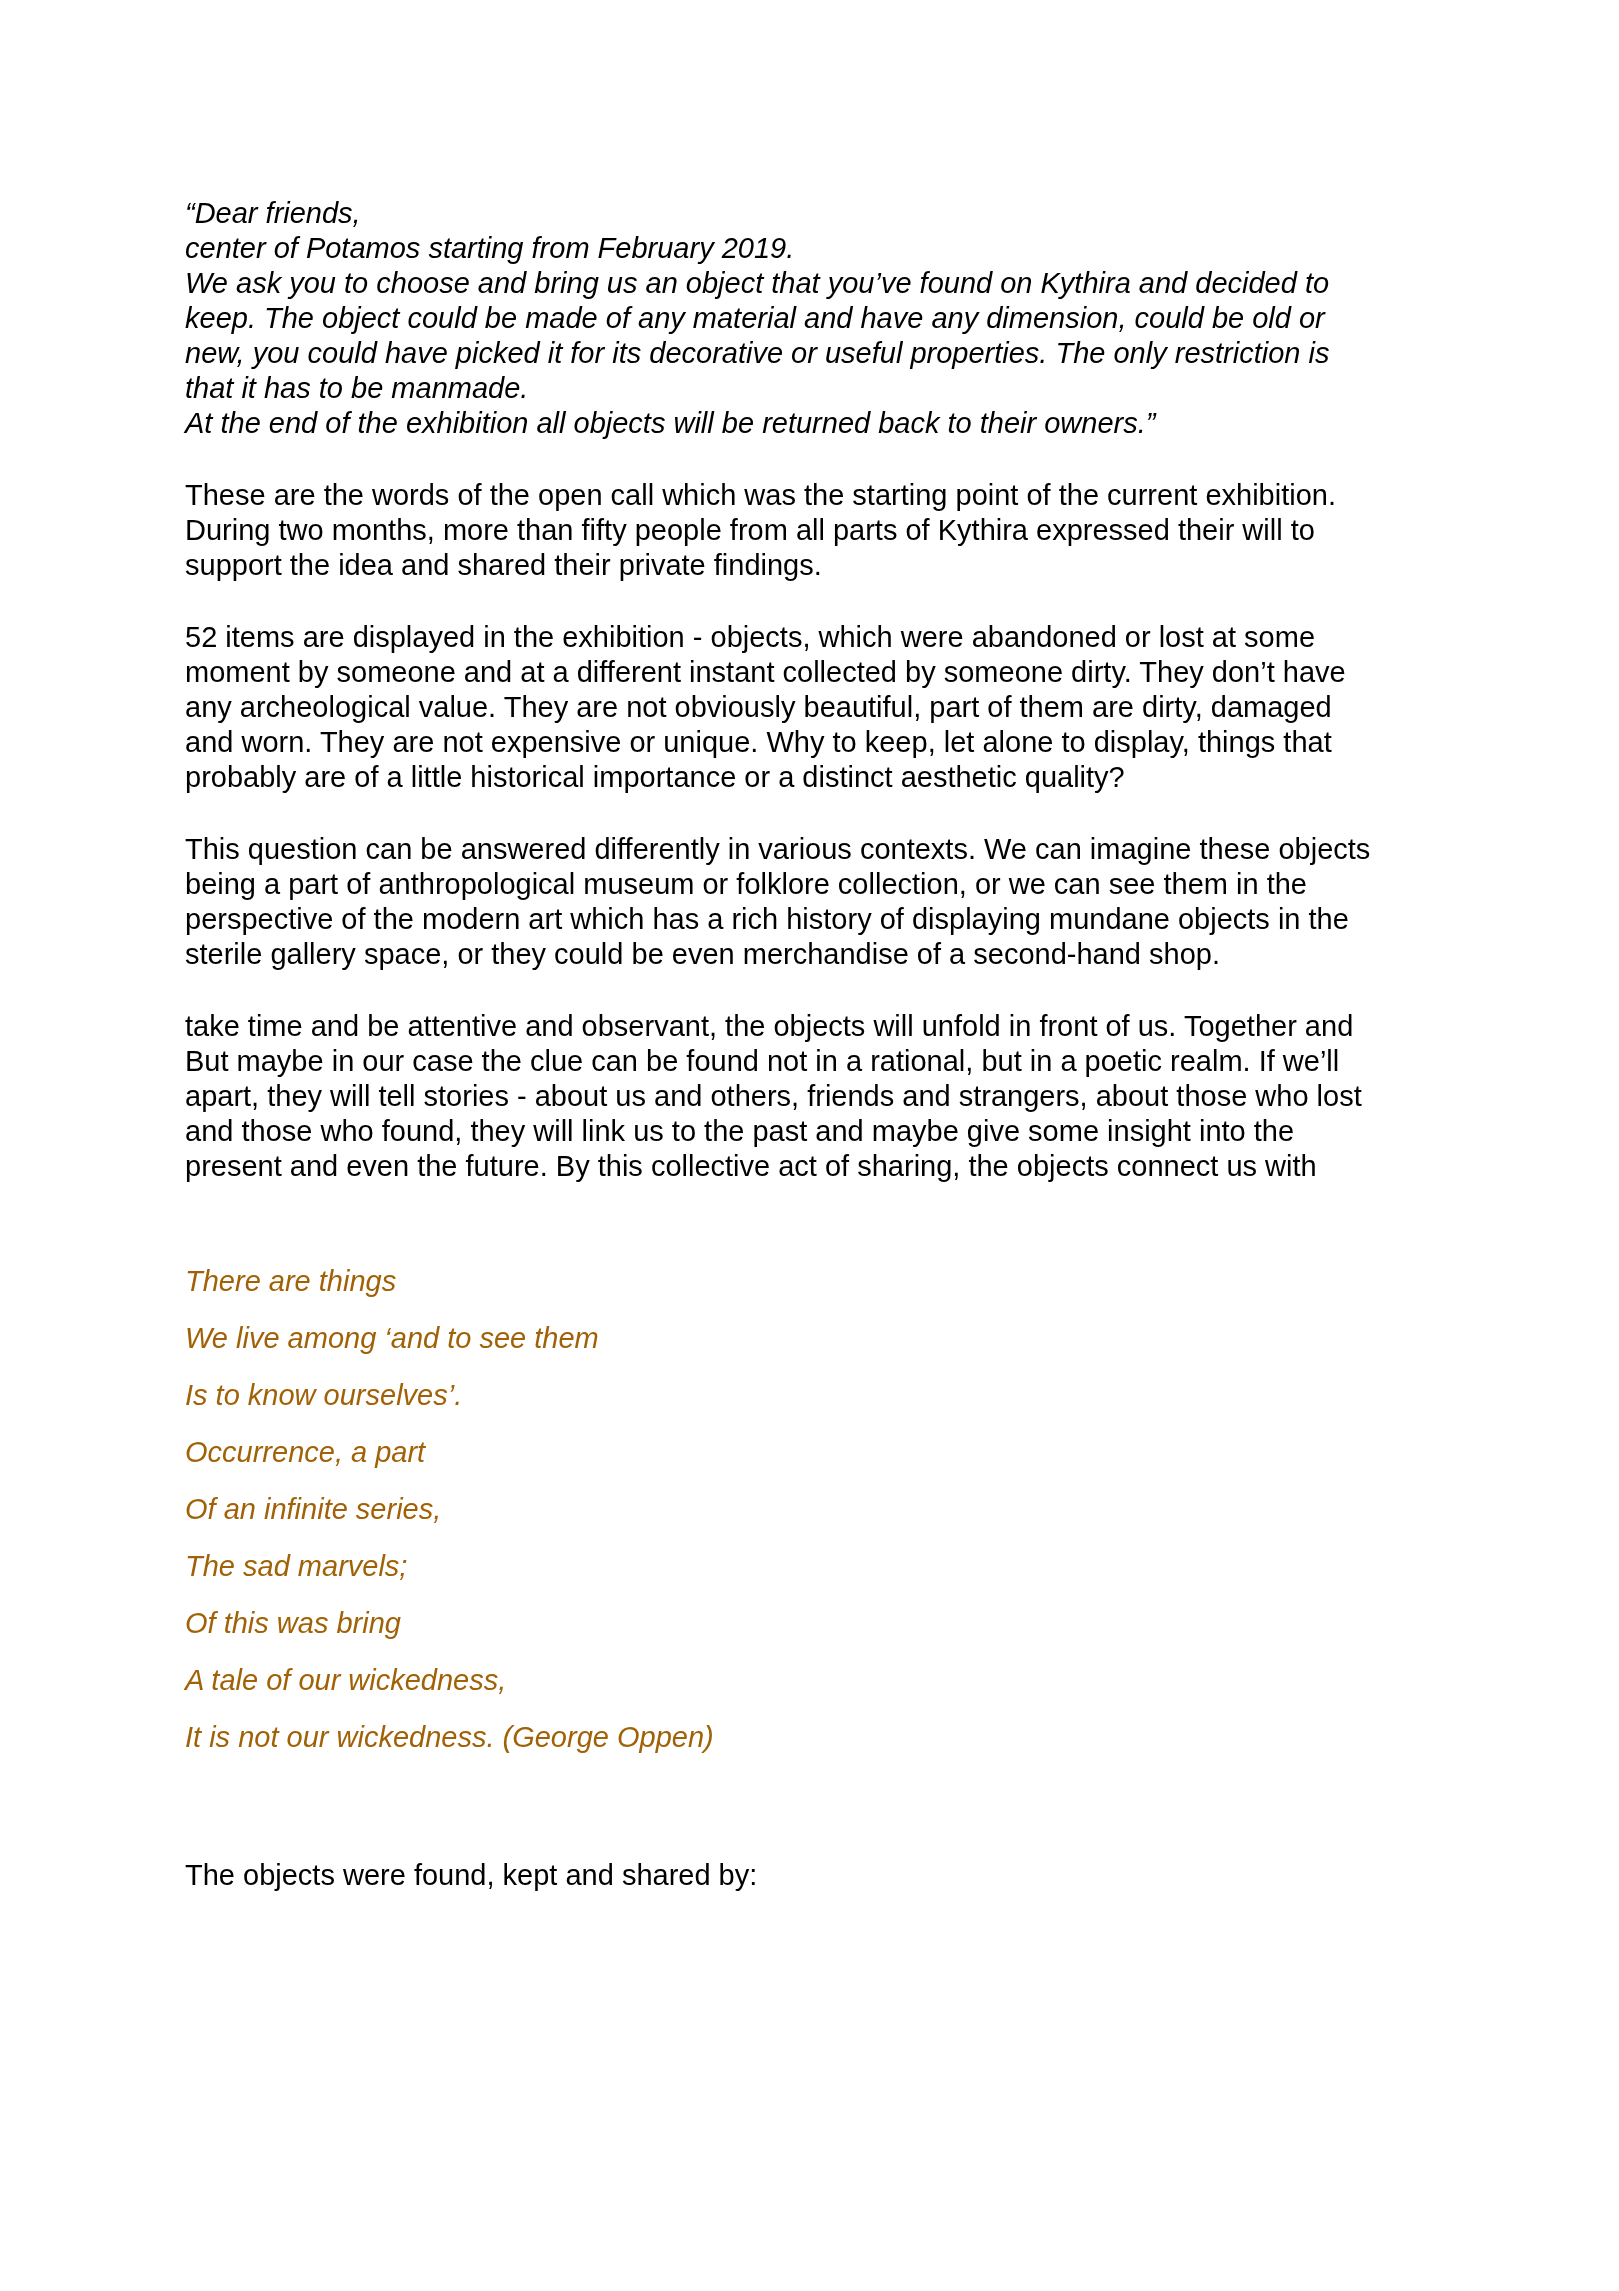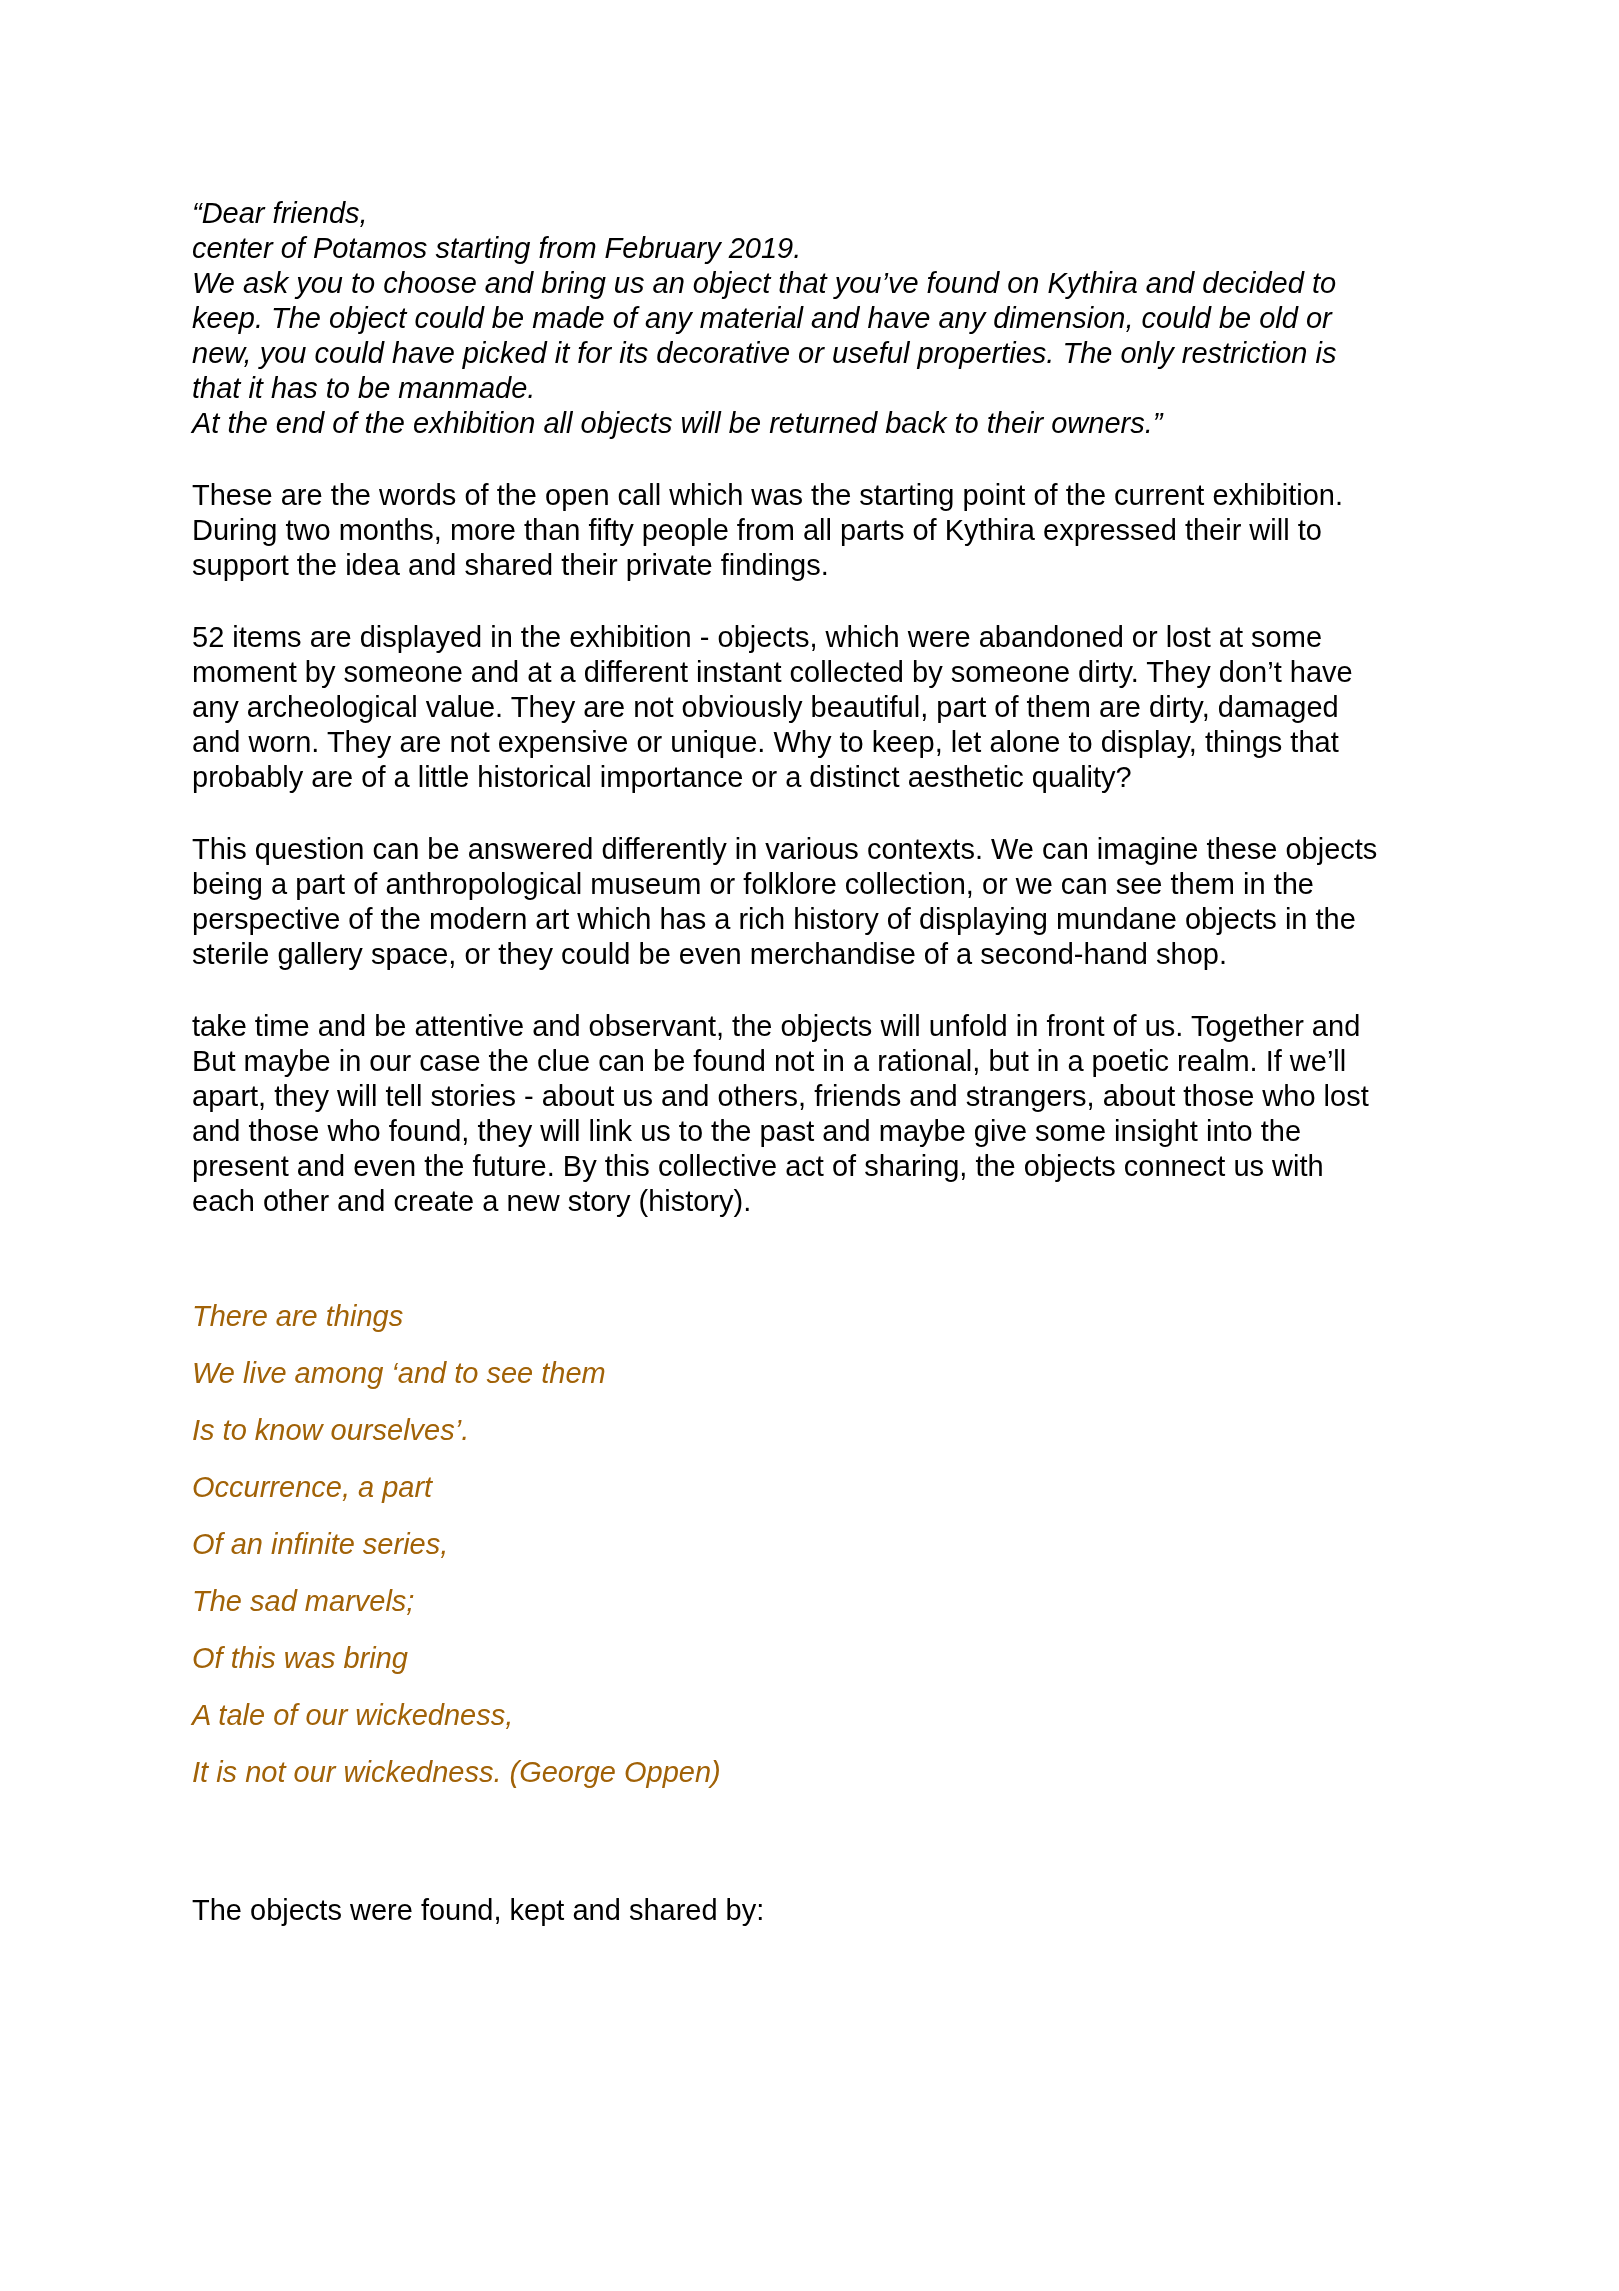--- a/index.html
+++ b/index.html
@@ -1,18 +1,18 @@
 <!DOCTYPE html>
 <html><head>
 <meta charset="utf-8">
 <style>
   html, body { margin: 0; padding: 0; background: #ffffff; }
   body { width: 1619px; height: 2292px; position: relative; overflow: hidden; }
   .page {
-    position: absolute; left: 192px; top: 196px; width: 1274px;
+    position: absolute; left: 185px; top: 196px; width: 1274px;
     font-family: "Liberation Sans", sans-serif;
     font-size: 29px; line-height: 35px; color: #000000;
   }
   .para { margin: 0; }
   .para .line { display: block; white-space: nowrap; }
   .italic { font-style: italic; }
   .gap { height: 37px; }
   .poem { margin-top: 69px; color: #a16207; font-style: italic; }
   .poem .pline { display: block; white-space: nowrap; height: 57px; line-height: 57px; }
   .closing { margin-top: 92px; }
@@ -60,21 +60,20 @@
   </div>
 
   <div class="gap"></div>
 
   <div class="para">
     <span class="line">take time and be attentive and observant, the objects will unfold in front of us. Together and</span>
     <span class="line">But maybe in our case the clue can be found not in a rational, but in a poetic realm. If we’ll</span>
     <span class="line">apart, they will tell stories - about us and others, friends and strangers, about those who lost</span>
     <span class="line">and those who found, they will link us to the past and maybe give some insight into the</span>
     <span class="line">present and even the future. By this collective act of sharing, the objects connect us with</span>
-    <span class="line">each other and create a new story (history).</span>
   </div>
 
   <div class="poem">
     <span class="pline">There are things</span>
     <span class="pline">We live among ‘and to see them</span>
     <span class="pline">Is to know ourselves’.</span>
     <span class="pline">Occurrence, a part</span>
     <span class="pline">Of an infinite series,</span>
     <span class="pline">The sad marvels;</span>
     <span class="pline">Of this was bring</span>

